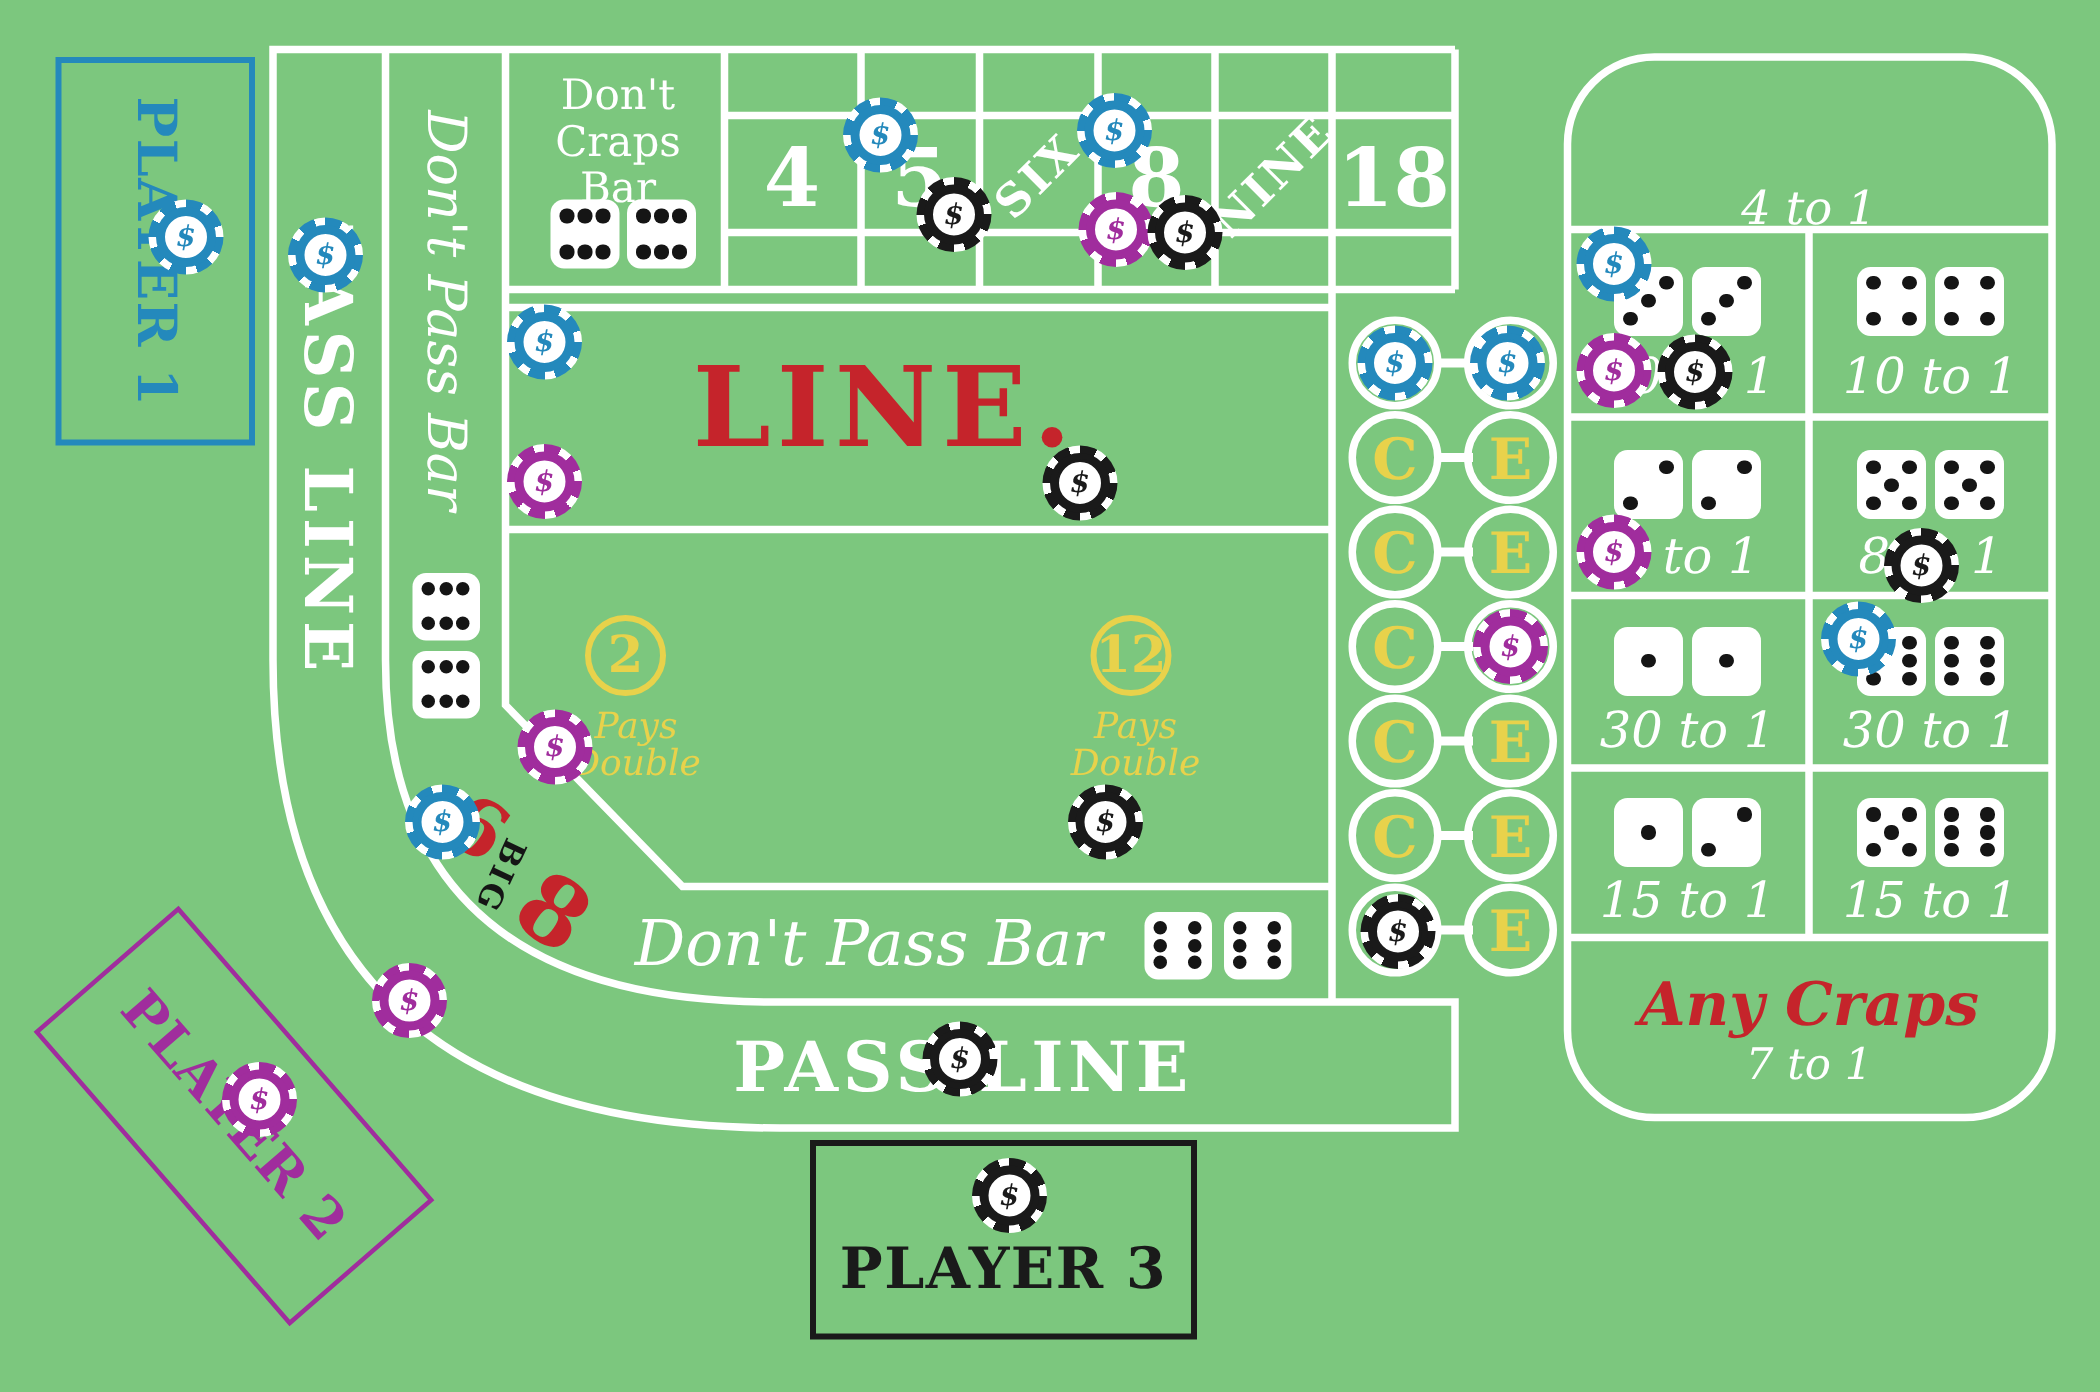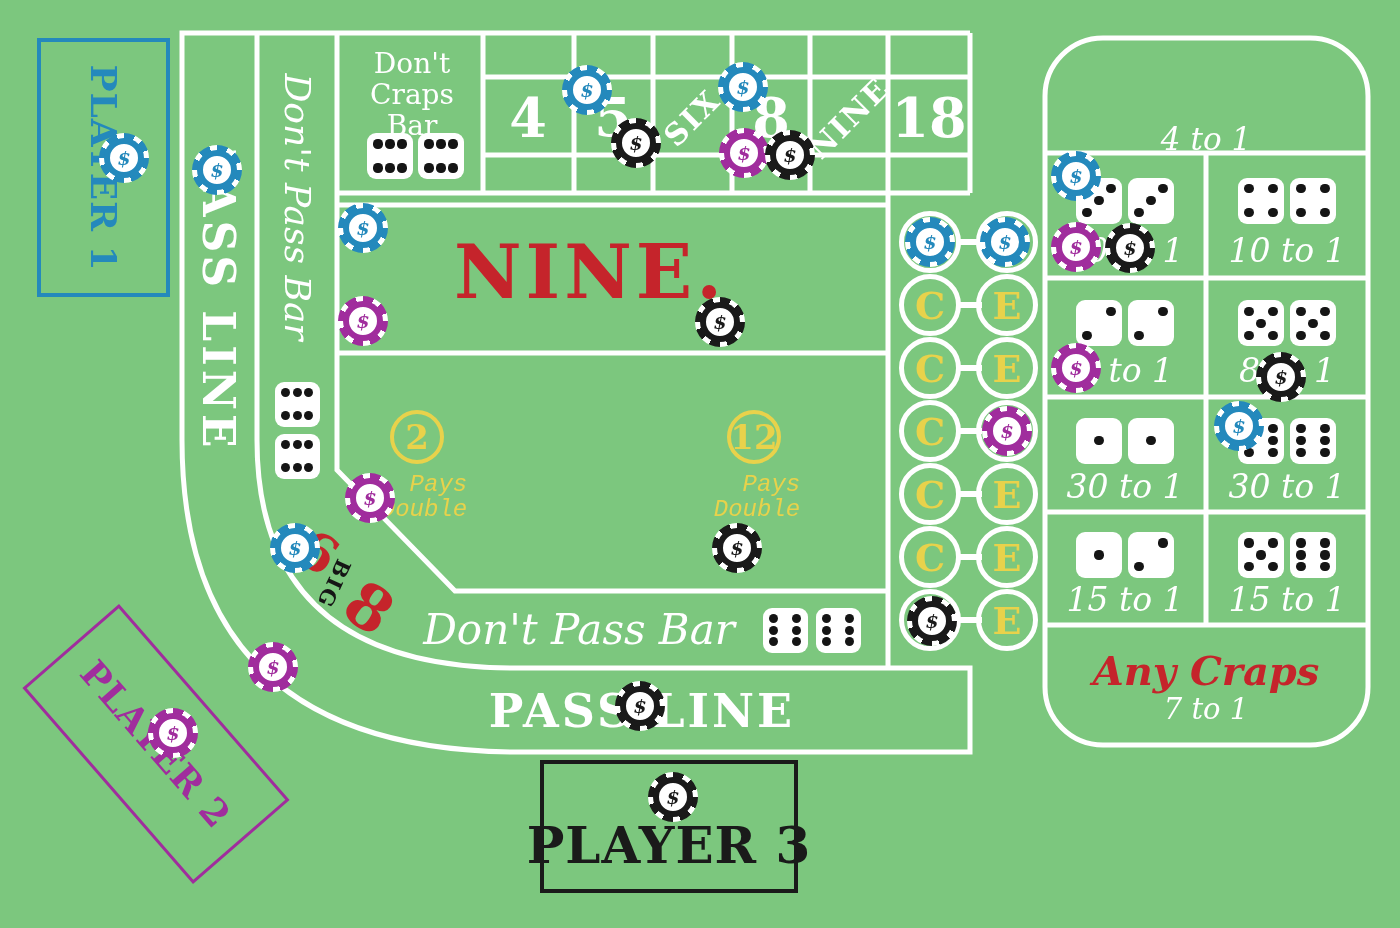--- a/index.html
+++ b/index.html
@@ -11,21 +11,21 @@
   .t{position:absolute;transform:translate(-50%,-50%);white-space:nowrap;color:#fff;z-index:2;}
 
   .vpass{transform:translate(-50%,-50%) rotate(90deg);font-weight:bold;font-size:44px;letter-spacing:4px;}
   .vdp{transform:translate(-50%,-50%) rotate(90deg);font-style:italic;font-size:36px;}
   .dc{font-size:28px;line-height:1.1;text-align:center;}
   .come{font-weight:bold;font-size:74px;letter-spacing:4px;color:var(--red);}
   .fnums{font-weight:bold;font-size:42px;letter-spacing:-1px;color:var(--yellow);}
   .fcirc{width:54px;height:54px;border:4px solid var(--yellow);border-radius:50%;
          box-sizing:border-box;display:flex;align-items:center;justify-content:center;}
   .fcirc span{font-weight:bold;font-size:34px;color:var(--yellow);}
-  .pays{font-style:italic;font-size:24px;line-height:1.05;text-align:right;color:var(--yellow);font-family:Liberation Mono, monospace;}
+  .pays{font-style:italic;font-size:24px;line-height:1.05;text-align:center;color:var(--yellow);}
   .ftitle{font-weight:bold;font-size:62px;letter-spacing:8px;color:var(--yellow);}
   .b6{font-weight:bold;font-size:52px;color:var(--red);transform:translate(-50%,-50%) rotate(35deg);}
   .b8{font-weight:bold;font-size:62px;color:var(--red);transform:translate(-50%,-50%) rotate(35deg);}
   .bbig{font-weight:bold;font-size:21px;letter-spacing:2px;color:#151515;transform:translate(-50%,-50%) rotate(115deg);}
   .dpb{font-style:italic;font-size:42px;}
   .plb{font-weight:bold;font-size:46px;letter-spacing:3px;}
   .seven{font-style:italic;font-weight:bold;font-size:46px;color:var(--red);}
   .hodds{font-style:italic;font-size:31px;}
   .anyc{font-style:italic;font-weight:bold;font-size:40px;color:var(--red);}
   .fodds{font-style:italic;font-size:29px;}
@@ -47,21 +47,21 @@
         background:repeating-conic-gradient(var(--c) 0deg 27deg,#fff 27deg 45deg);}
   .chip::before{content:"";position:absolute;inset:5px;border-radius:50%;background:var(--c);}
   .chip b{position:absolute;inset:9px;border-radius:50%;background:#fff;border:2px solid var(--c);
           color:var(--c);font-style:italic;font-weight:bold;font-size:19px;line-height:28px;text-align:center;}
 
   .pbox{position:absolute;border:4px solid;box-sizing:border-box;z-index:2;}
   .pbox-label{position:absolute;left:50%;top:50%;transform:translate(-50%,-50%);
               font-weight:bold;font-size:36px;white-space:nowrap;letter-spacing:1px;}
   .p1 .pbox-label{transform:translate(-50%,-50%) rotate(90deg);}
   .p2{transform:translate(-50%,-50%) rotate(49deg);border-width:3px;}
-  .p3 .pbox-label{top:65%;font-size:50px;}
+  .p3 .pbox-label{top:65%;font-size:38px;}
 </style>
 </head>
 <body>
 
 <div id="stage" style="background: rgb(124, 199, 126); --line: #ffffff; --red: #c5242b; --yellow: #e8d24b; --blue: #2489bc; --magenta: #a02d9d; --black: #1a1a1a; --white: #ffffff;">
 
   <svg id="lines" width="1400" height="928" viewBox="0 0 1400 928">
     <g>
       <path d="M970,33 H182 V440 Q182,752 520,752 H970 V668 H515 Q257,668 257,440 V33"></path>
       <path d="M337,33 V470 L455,591 H888"></path>
@@ -76,21 +76,21 @@
 
   <div class="t vpass" style="left:218px;top:300px">PASS LINE</div>
   <div class="t vdp" style="left:297px;top:207px">Don't Pass Bar</div>
 
   <div class="t dc" style="left:412px;top:95px">
     <div>Don't</div>
     <div>Craps</div>
     <div>Bar</div>
   </div>
 
-  <div class="t come" style="left:590px;top:272px">NINE.</div>
+  <div class="t come" style="left:590px;top:272px">LINE.</div>
 
   <div class="t fcirc" style="left:417px;top:437px">
     <span>2</span>
   </div>
   <div class="t fcirc" style="left:754px;top:437px">
     <span>12</span>
   </div>
   <div class="t pays" style="left:424px;top:497px">
     <div>Pays</div>
       <div>Double</div>

